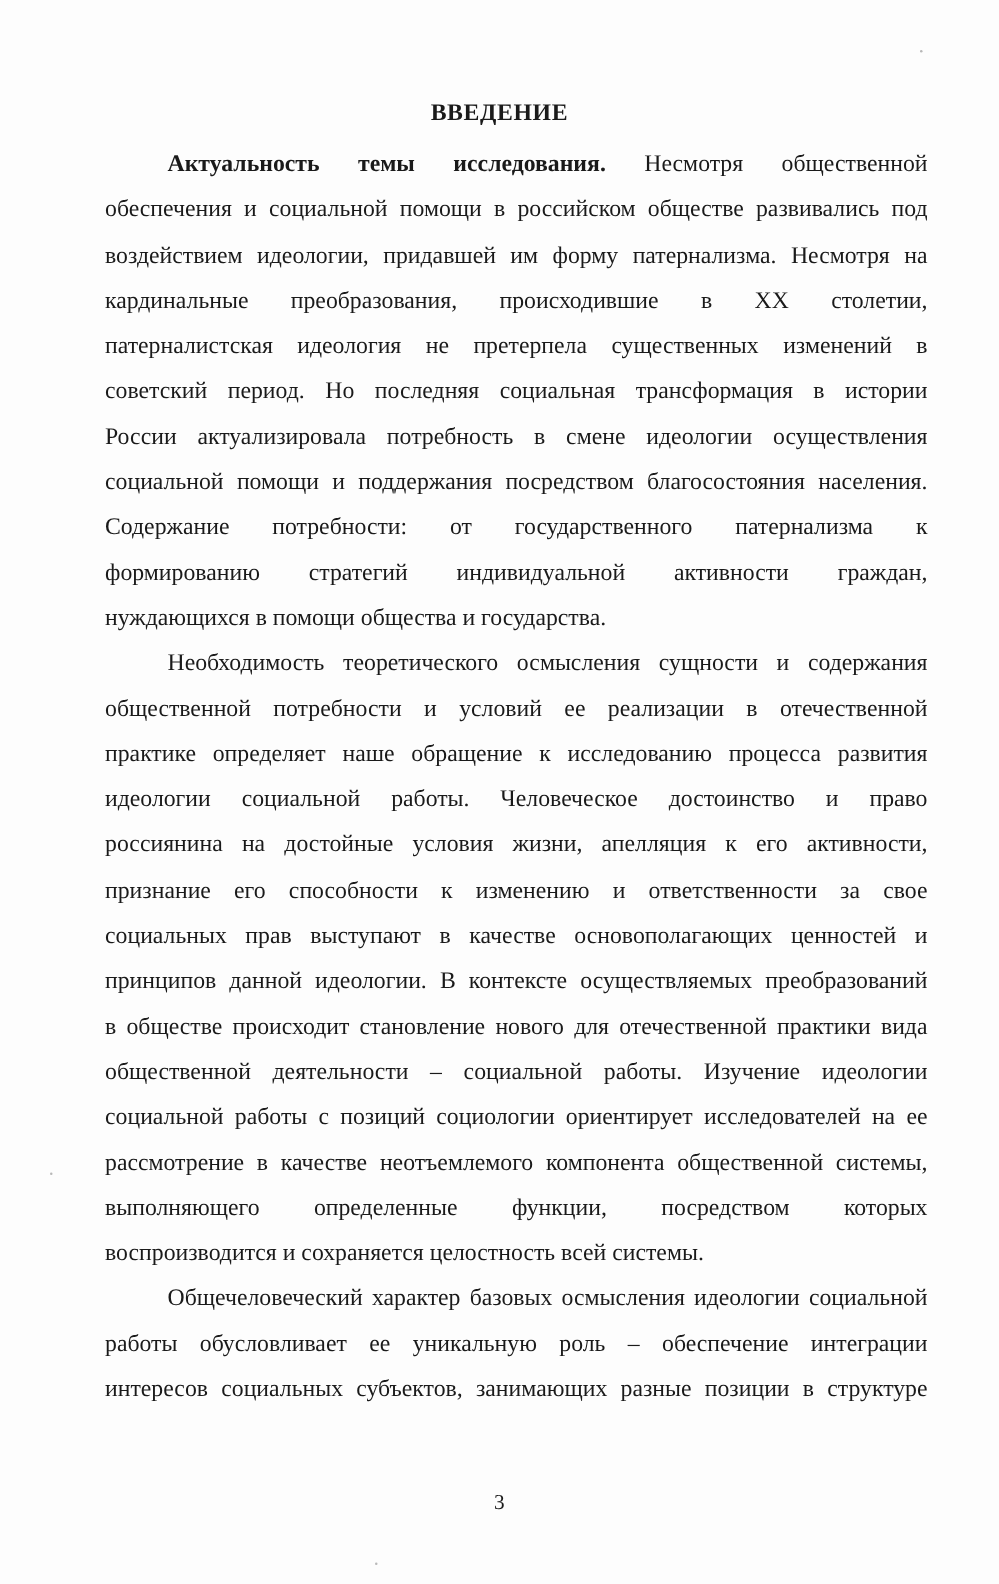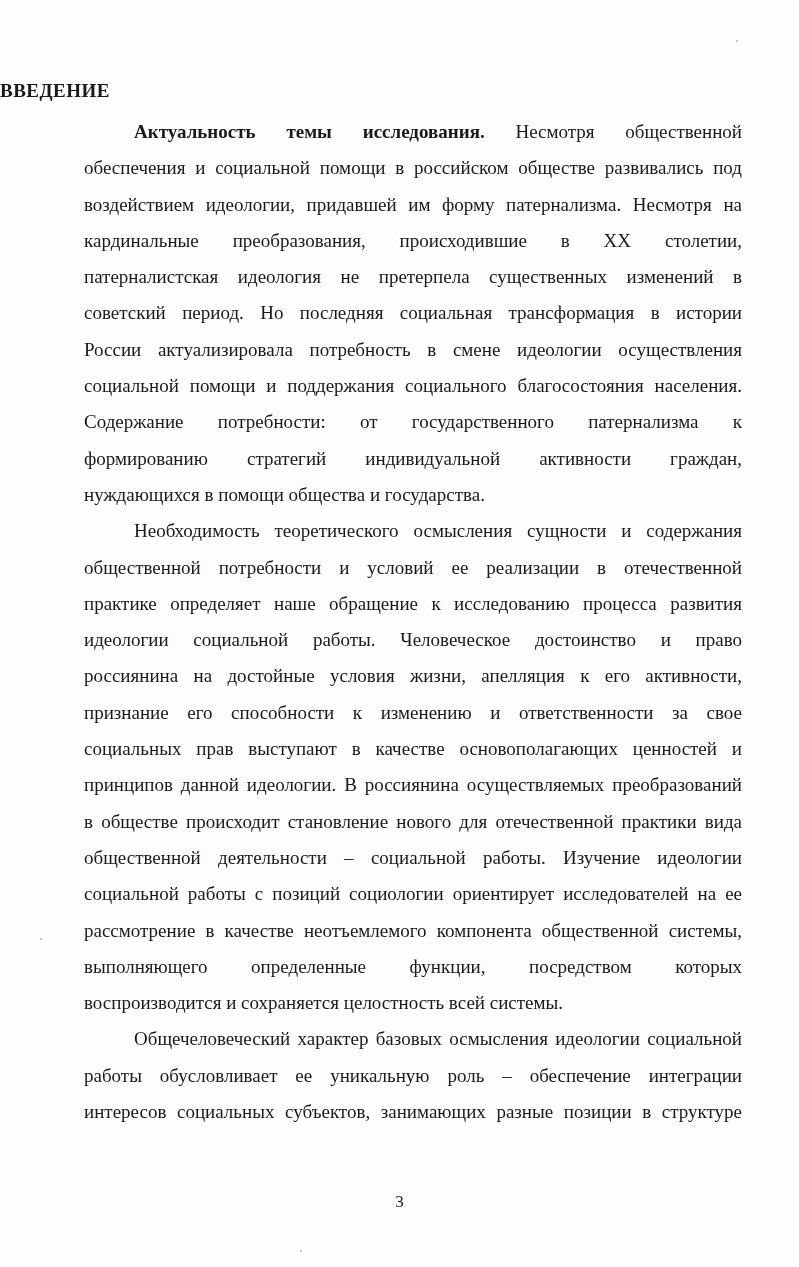--- a/index.html
+++ b/index.html
@@ -5,21 +5,21 @@
   html, body { margin: 0; padding: 0; background: #ffffff; }
   body { width: 799px; height: 1267px; position: relative; overflow: hidden; }
   .page {
     position: absolute; left: 0; top: 0; width: 799px; height: 1267px;
     background: #fdfdfd;
     font-family: "Liberation Serif", "DejaVu Serif", serif;
     color: #1a1a1a;
   }
   .title {
     position: absolute; left: 0; width: 799px; top: 80px;
-    font-weight: bold; font-size: 19px;
+    text-align: center; font-weight: bold; font-size: 19px;
     letter-spacing: 0.5px;
   }
   .body {
     position: absolute; left: 84px; width: 658px; top: 114px;
     font-size: 19px; line-height: 36.3px;
   }
   .line { display: block; text-align: justify; text-align-last: justify; white-space: nowrap; }
   .line.last { text-align-last: left; }
   .line.first { text-indent: 50px; }
   .line .bold { font-weight: bold; }
@@ -44,35 +44,35 @@
         <span class="bold">исследования.</span>
         <span>Несмотря</span>
         <span>общественной</span>
       </span>
       <span class="line">обеспечения и социальной помощи в российском обществе развивались под</span>
       <span class="line">воздействием идеологии, придавшей им форму патернализма. Несмотря на</span>
       <span class="line">кардинальные преобразования, происходившие в XX столетии,</span>
       <span class="line">патерналистская идеология не претерпела существенных изменений в</span>
       <span class="line">советский период. Но последняя социальная трансформация в истории</span>
       <span class="line">России актуализировала потребность в смене идеологии осуществления</span>
-      <span class="line">социальной помощи и поддержания социального благосостояния населения.</span>
+      <span class="line">социальной помощи и поддержания посредством благосостояния населения.</span>
       <span class="line">Содержание потребности: от государственного патернализма к</span>
       <span class="line">формированию стратегий индивидуальной активности граждан,</span>
       <span class="line last">нуждающихся в помощи общества и государства.</span>
     </div>
 
     <div>
       <span class="line first">Необходимость теоретического осмысления сущности и содержания</span>
       <span class="line">общественной потребности и условий ее реализации в отечественной</span>
       <span class="line">практике определяет наше обращение к исследованию процесса развития</span>
       <span class="line">идеологии социальной работы. Человеческое достоинство и право</span>
       <span class="line">россиянина на достойные условия жизни, апелляция к его активности,</span>
       <span class="line">признание его способности к изменению и ответственности за свое</span>
       <span class="line">социальных прав выступают в качестве основополагающих ценностей и</span>
-      <span class="line">принципов данной идеологии. В россиянина осуществляемых преобразований</span>
+      <span class="line">принципов данной идеологии. В контексте осуществляемых преобразований</span>
       <span class="line">в обществе происходит становление нового для отечественной практики вида</span>
       <span class="line">общественной деятельности – социальной работы. Изучение идеологии</span>
       <span class="line">социальной работы с позиций социологии ориентирует исследователей на ее</span>
       <span class="line">рассмотрение в качестве неотъемлемого компонента общественной системы,</span>
       <span class="line">выполняющего определенные функции, посредством которых</span>
       <span class="line last">воспроизводится и сохраняется целостность всей системы.</span>
     </div>
 
     <div>
       <span class="line first">Общечеловеческий характер базовых осмысления идеологии социальной</span>

